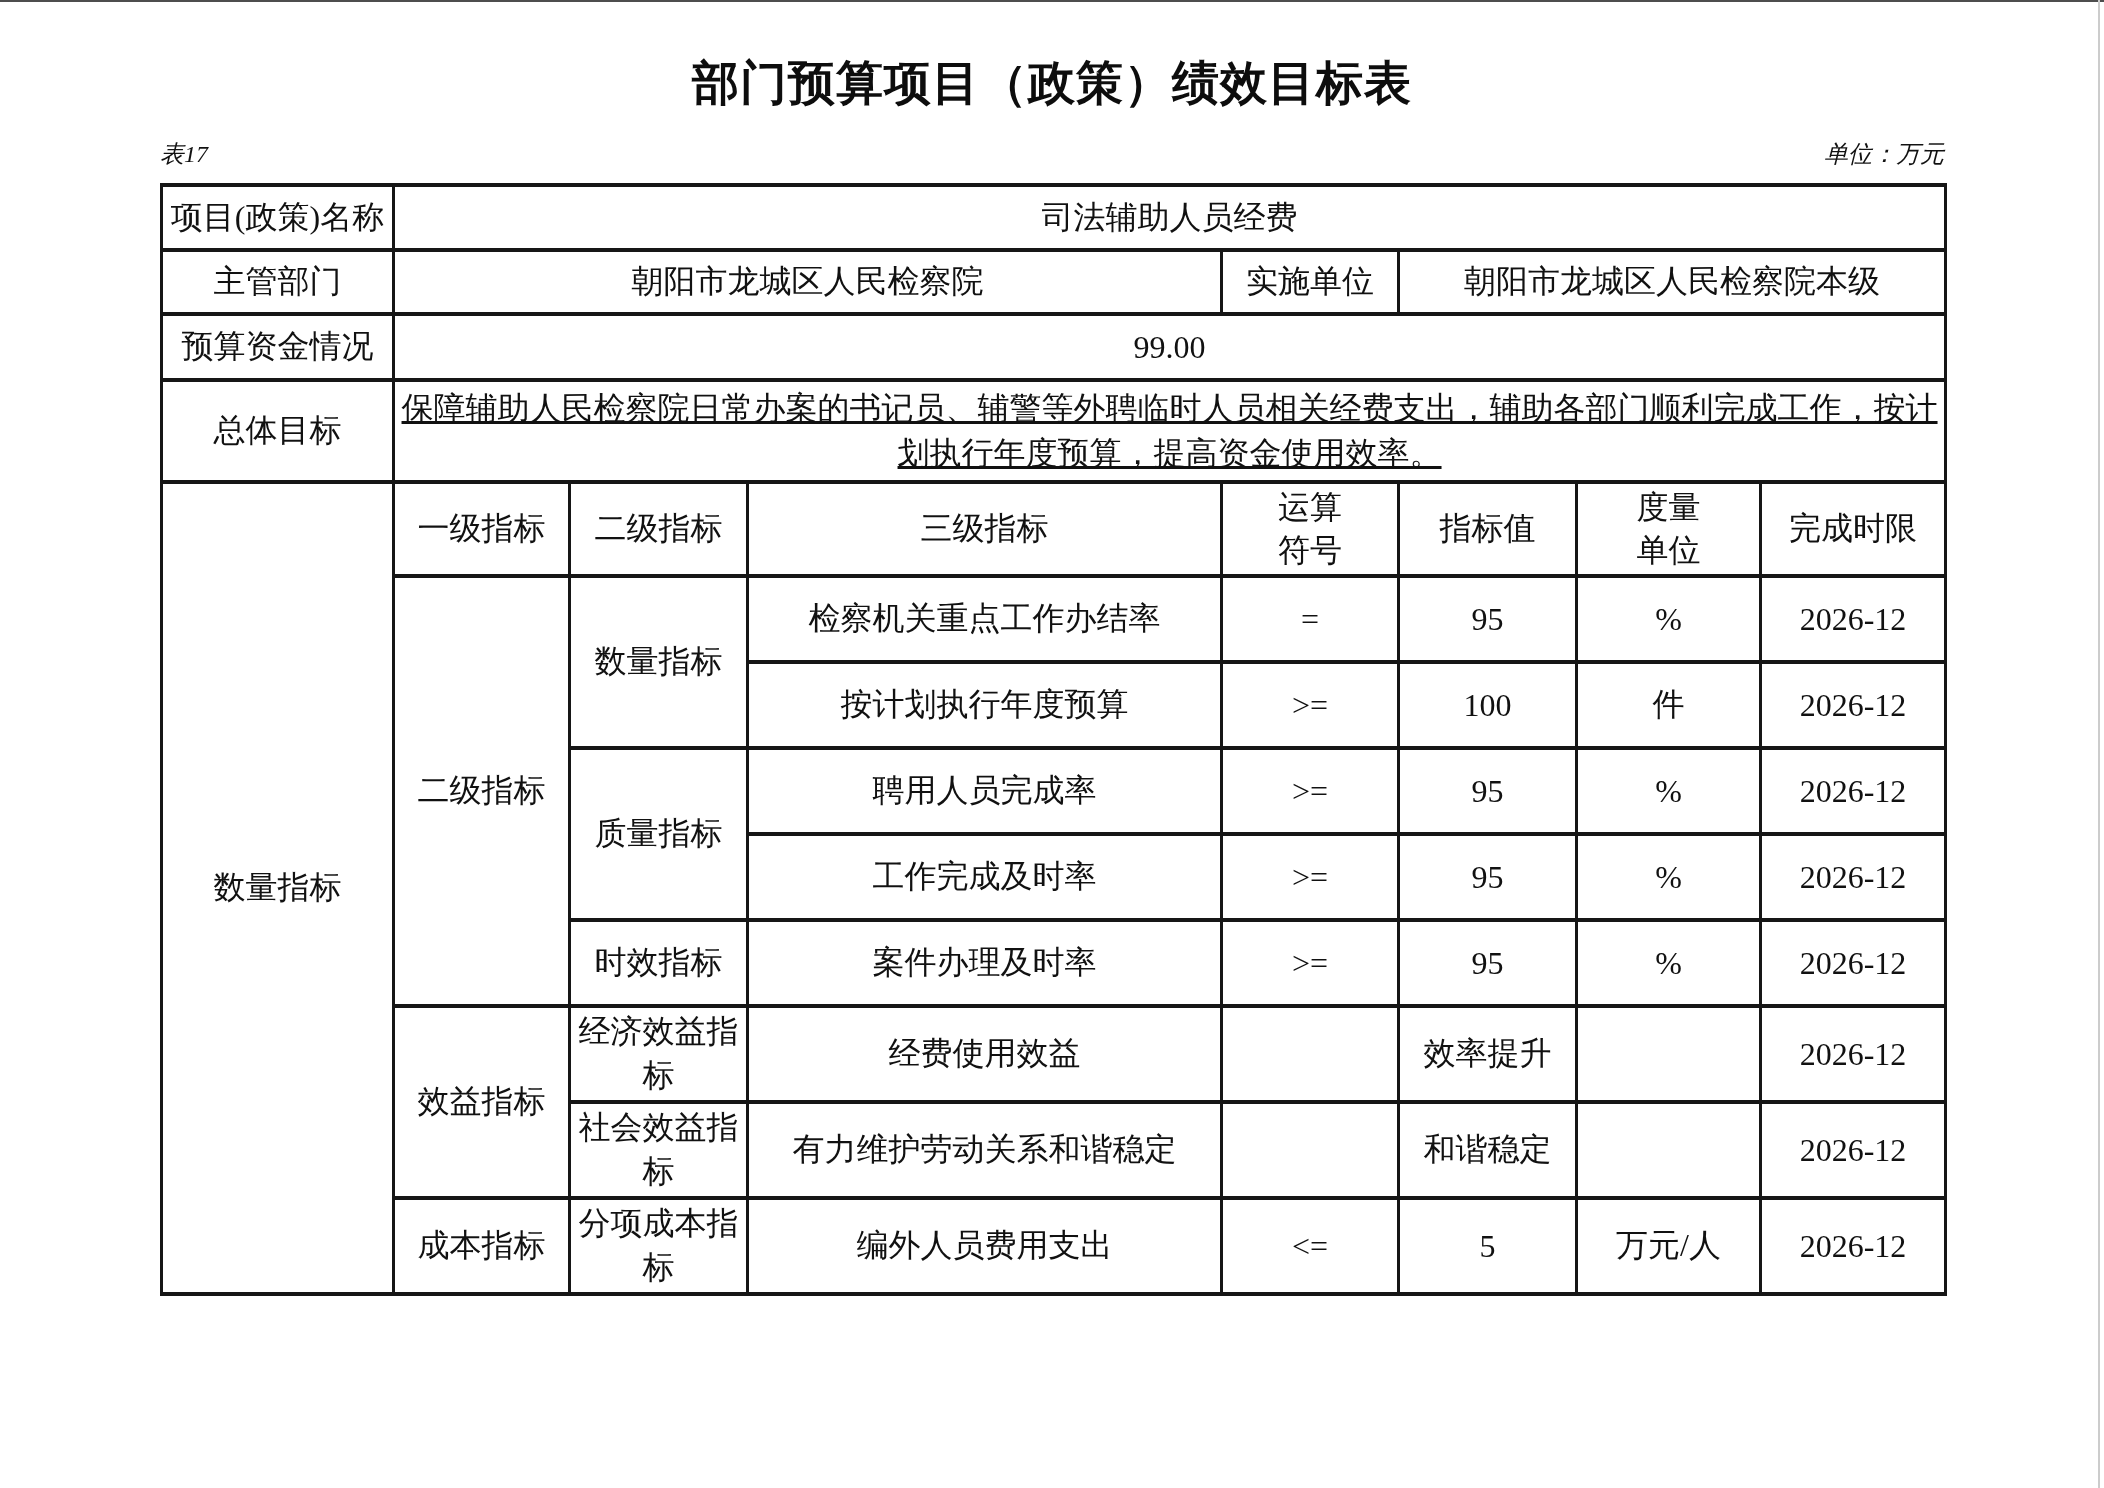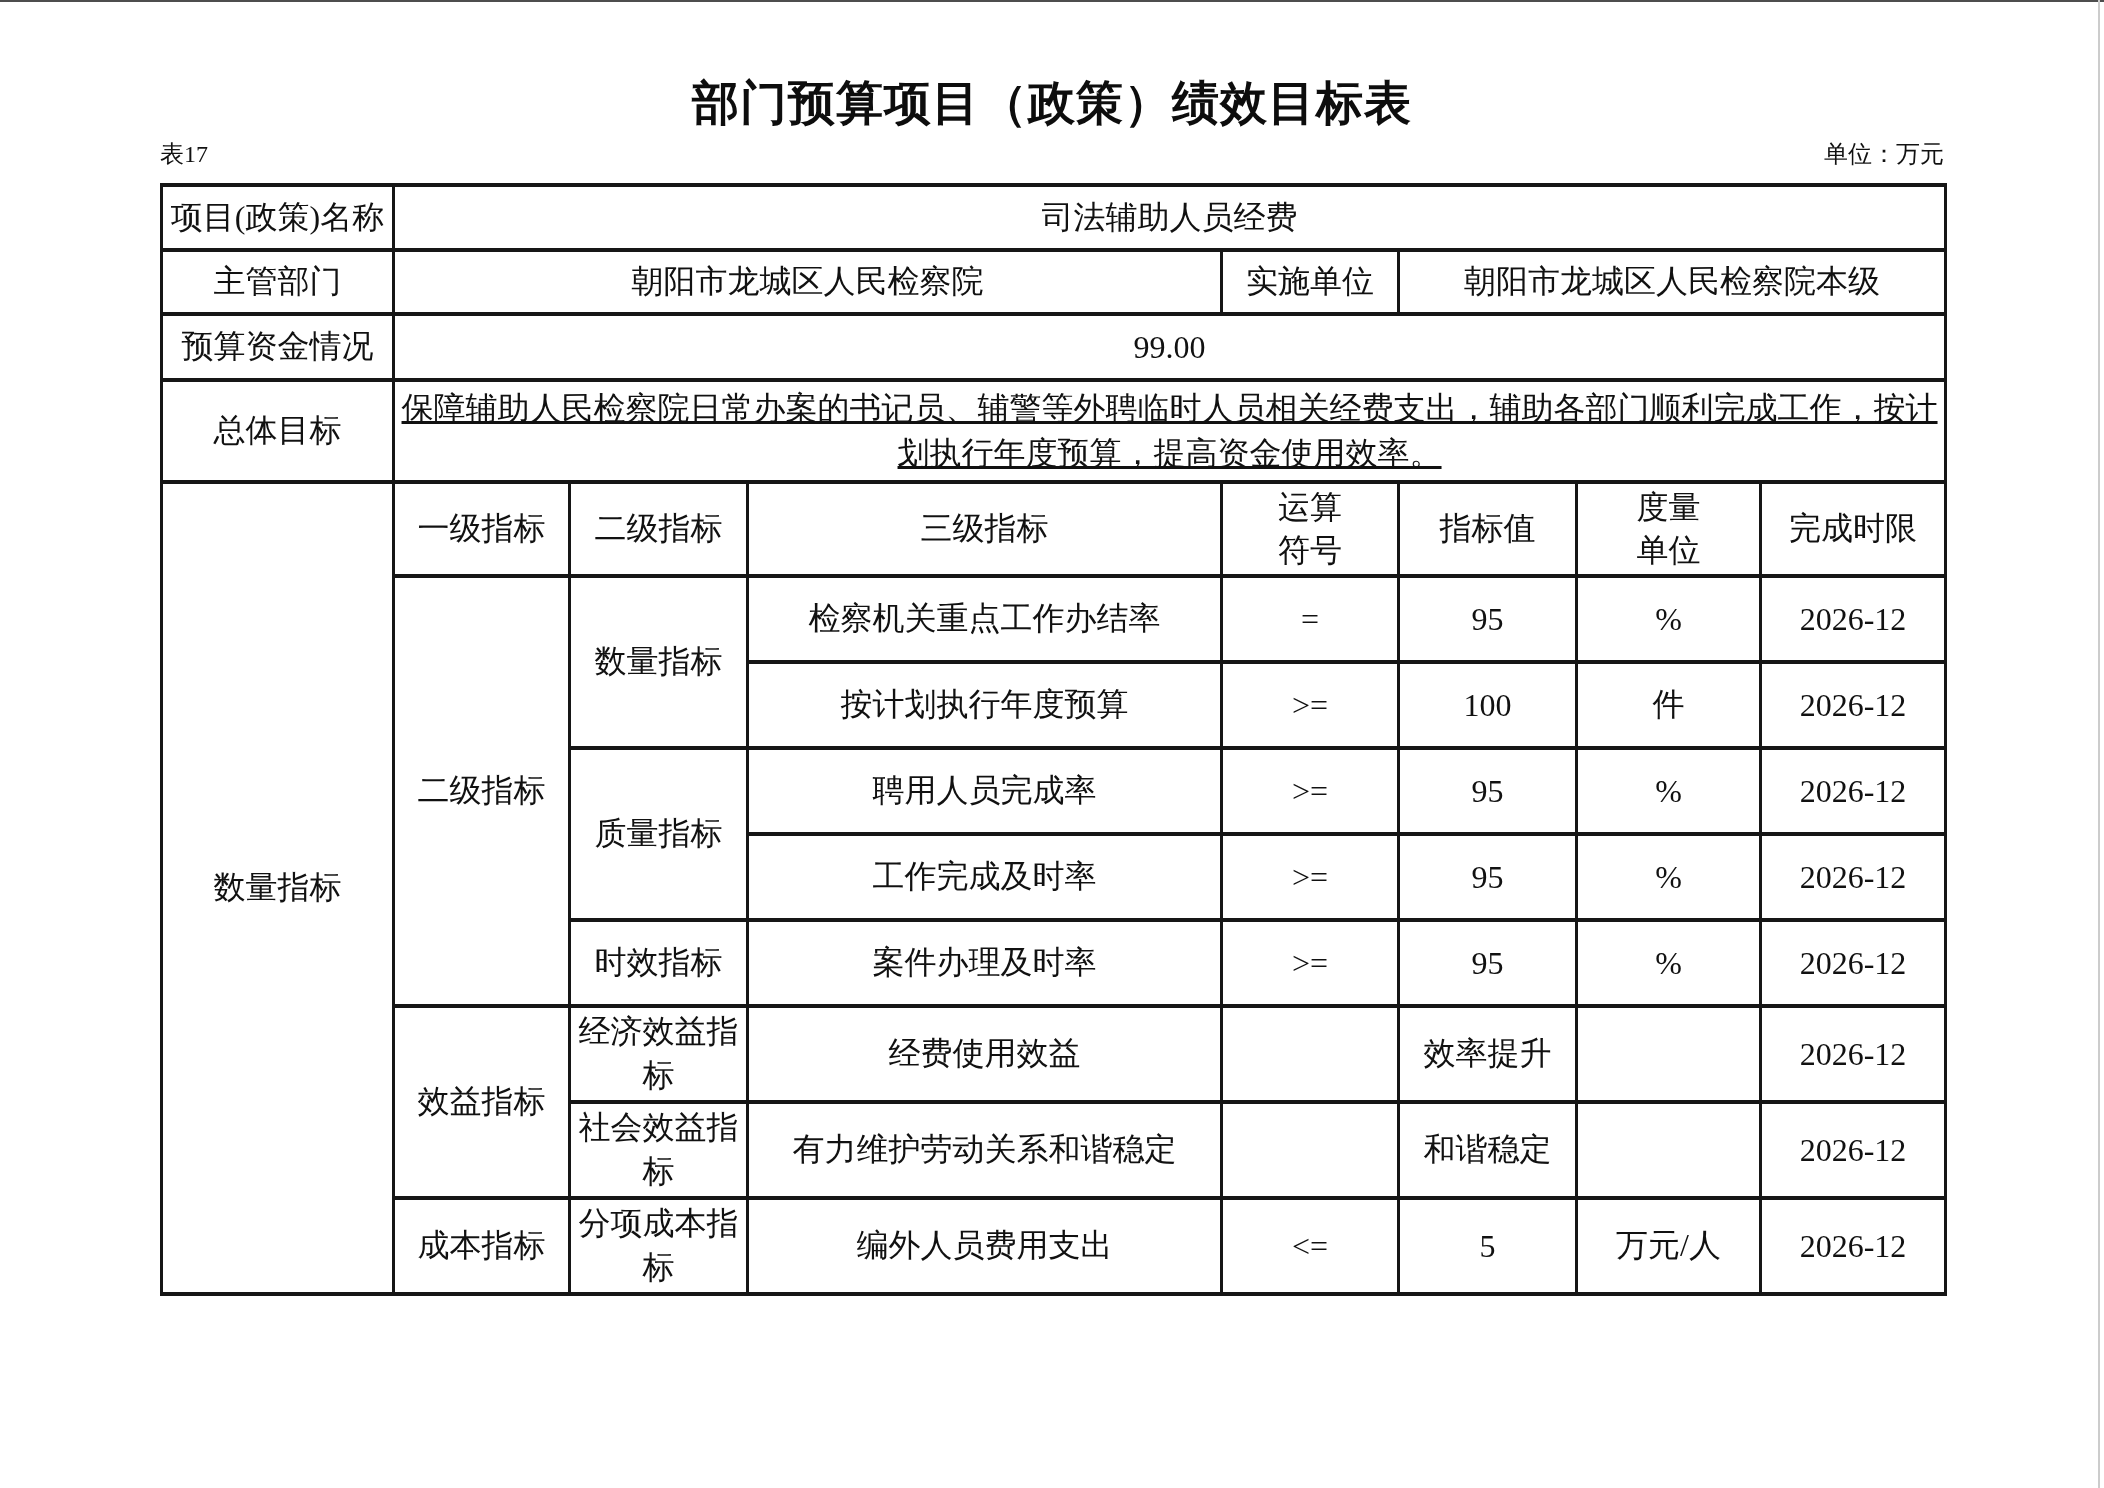--- a/index.html
+++ b/index.html
@@ -18,26 +18,26 @@
   .page-right-edge {
     position: absolute; top: 0; bottom: 0; right: 4px; width: 2px;
     background: #cccccc;
   }
   .doc-title {
     position: absolute; top: 52px; left: 160px; width: 1784px;
     text-align: center;
     font-size: 47px; font-weight: bold;
     letter-spacing: 1px;
     color: #0d0d0d;
-    margin-top: 20px;
   }
   .meta-row {
     position: absolute; top: 138px; left: 160px; width: 1784px;
     display: flex; justify-content: space-between; align-items: flex-end;
     font-size: 24px;
+    font-style: italic;
   }
   table.main {
     position: absolute; left: 160px; top: 183px;
     width: 1784px;
     border-collapse: collapse;
     table-layout: fixed;
     font-size: 32px;
   }
   table.main td {
     border-left: 3px solid #161616;

